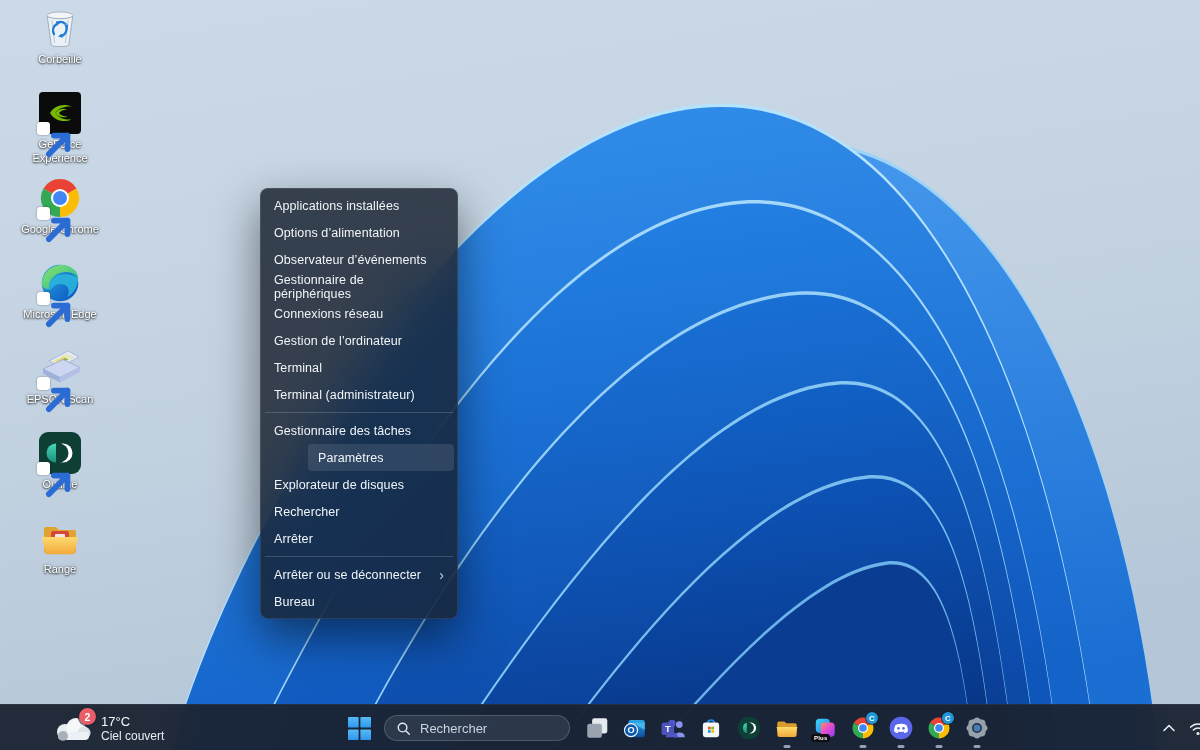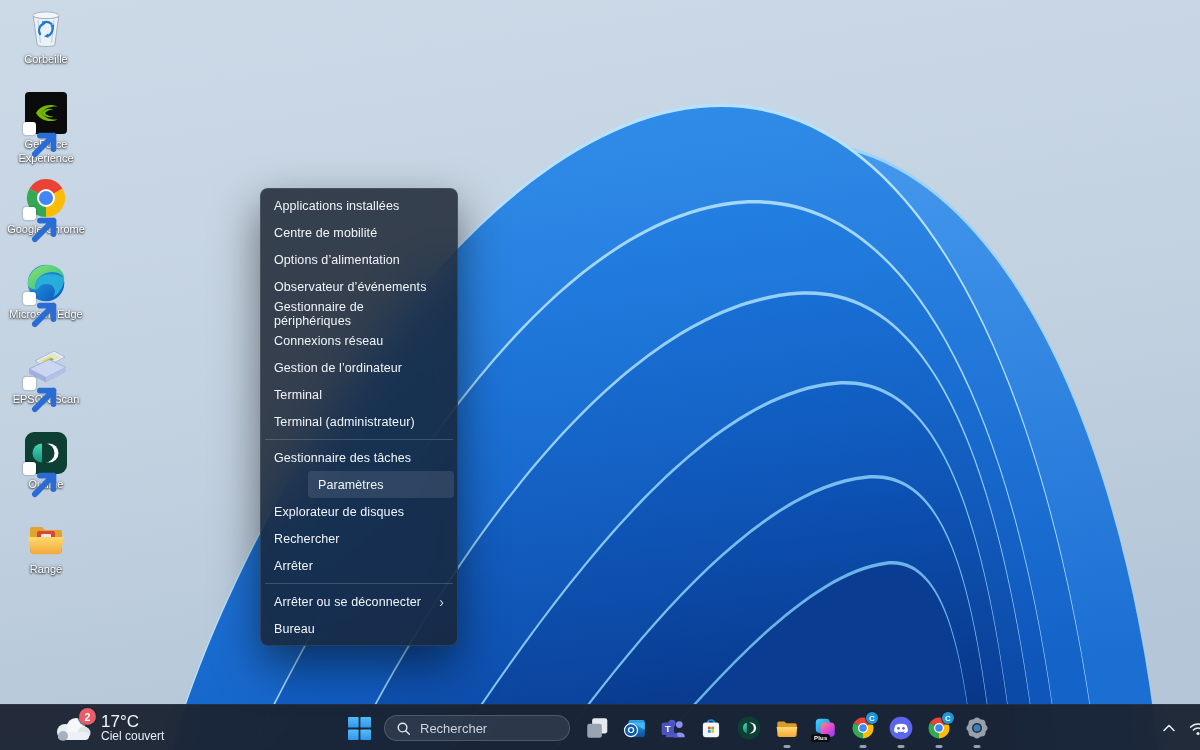--- a/index.html
+++ b/index.html
@@ -5,21 +5,21 @@
   html,body{margin:0;padding:0;}
   body{
     width:1200px;height:750px;overflow:hidden;
     font-family:"Liberation Sans",sans-serif;
     -webkit-font-smoothing:antialiased;
   }
   #screen{position:relative;width:1200px;height:750px;background:#bfcfdd;overflow:hidden;}
   #wallpaper{position:absolute;inset:0;z-index:0;}
 
   
-  .dcol{position:absolute;left:7px;top:6px;width:78px;z-index:1;}
+  .dcol{position:absolute;left:21px;top:6px;width:78px;z-index:1;}
   .dicon{height:85px;display:flex;flex-direction:column;align-items:center;cursor:default;}
   .dicon .art{width:44px;height:44px;position:relative;margin-bottom:3px;flex:none;}
   .dicon .art svg{width:44px;height:44px;display:block;}
   .sc-badge{position:absolute;left:-1px;bottom:0px;width:13px;height:13px;background:#fff;
     border-radius:3px;box-shadow:0 0 2px rgba(0,0,0,.45);}
   .sc-badge svg{width:13px;height:13px;display:block;}
   .dlabel{font-size:11px;line-height:1.25;color:#fff;text-align:center;max-width:78px;
     text-shadow:0 1px 2px rgba(0,0,0,.85),0 0 3px rgba(0,0,0,.5);}
 
   
@@ -43,21 +43,21 @@
     border-top:1px solid rgba(255,255,255,.05);}
   .weather{position:absolute;left:46px;top:0;height:46px;display:flex;align-items:center;gap:9px;
     padding:0 6px;cursor:default;}
   .wcloud{position:relative;width:40px;height:30px;}
   .wcloud svg{width:40px;height:30px;display:block;}
   .wbadge{position:absolute;top:-5px;right:-4px;width:17px;height:17px;border-radius:50%;
     background:#e85d68;color:#fff;font-size:10.5px;font-weight:bold;
     display:flex;align-items:center;justify-content:center;
     box-shadow:0 0 0 1.5px rgba(26,35,50,.6);}
   .wtxt{display:flex;flex-direction:column;justify-content:center;}
-  .wtemp{font-size:17px;color:#f4f7fa;line-height:15px;}
+  .wtemp{font-size:13px;color:#f4f7fa;line-height:15px;}
   .wcond{font-size:12px;color:#e7edf3;line-height:14px;}
 
   .tb-center{position:absolute;left:342px;top:0;height:46px;display:flex;align-items:center;}
   .start-btn{width:34px;height:36px;display:flex;align-items:center;justify-content:center;
     border-radius:5px;cursor:pointer;}
   .start-btn svg{width:23px;height:23px;}
   .search-pill{margin-left:8px;width:186px;height:26px;box-sizing:border-box;border-radius:13px;
     background:rgba(200,216,238,.11);border:1px solid rgba(255,255,255,.17);
     display:flex;align-items:center;gap:9px;padding-left:11px;cursor:pointer;}
   .search-pill svg{width:15px;height:15px;flex:none;}
@@ -298,23 +298,20 @@
       </div>
       <div class="dlabel">Rangé</div>
     </div>
   </div>
 
   <div class="winx">
     <div class="mi">
         <span>Applications installées</span>
       </div>
     <div class="mi">
-        <span>Centre de mobilité</span>
-      </div>
-    <div class="mi">
         <span>Options d’alimentation</span>
       </div>
     <div class="mi">
         <span>Observateur d’événements</span>
       </div>
     <div class="mi">
         <span>Gestionnaire de périphériques</span>
       </div>
     <div class="mi">
         <span>Connexions réseau</span>

